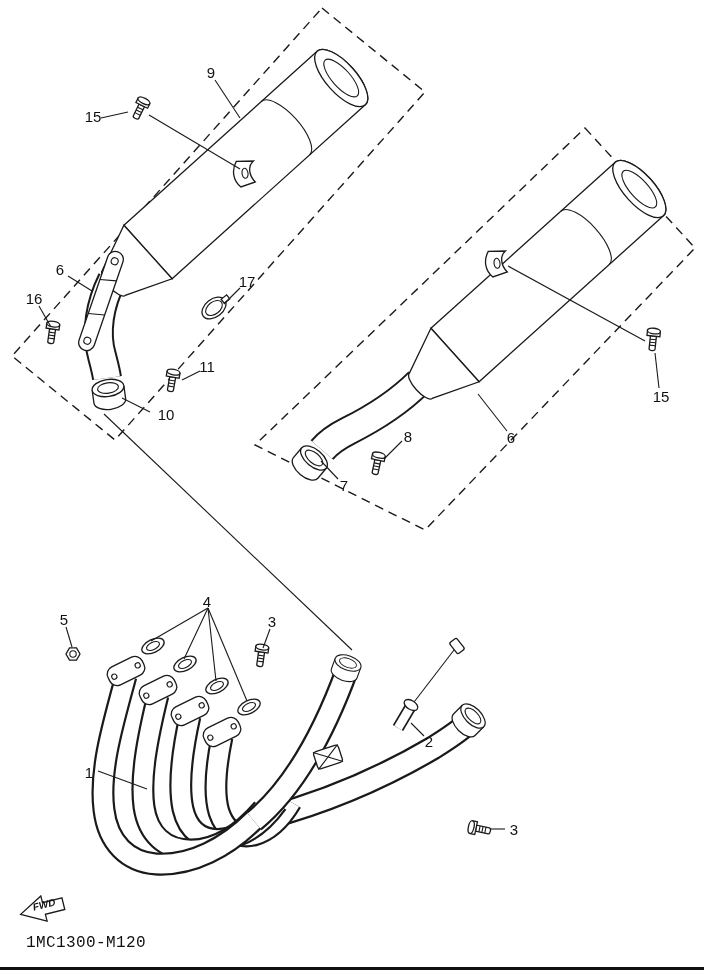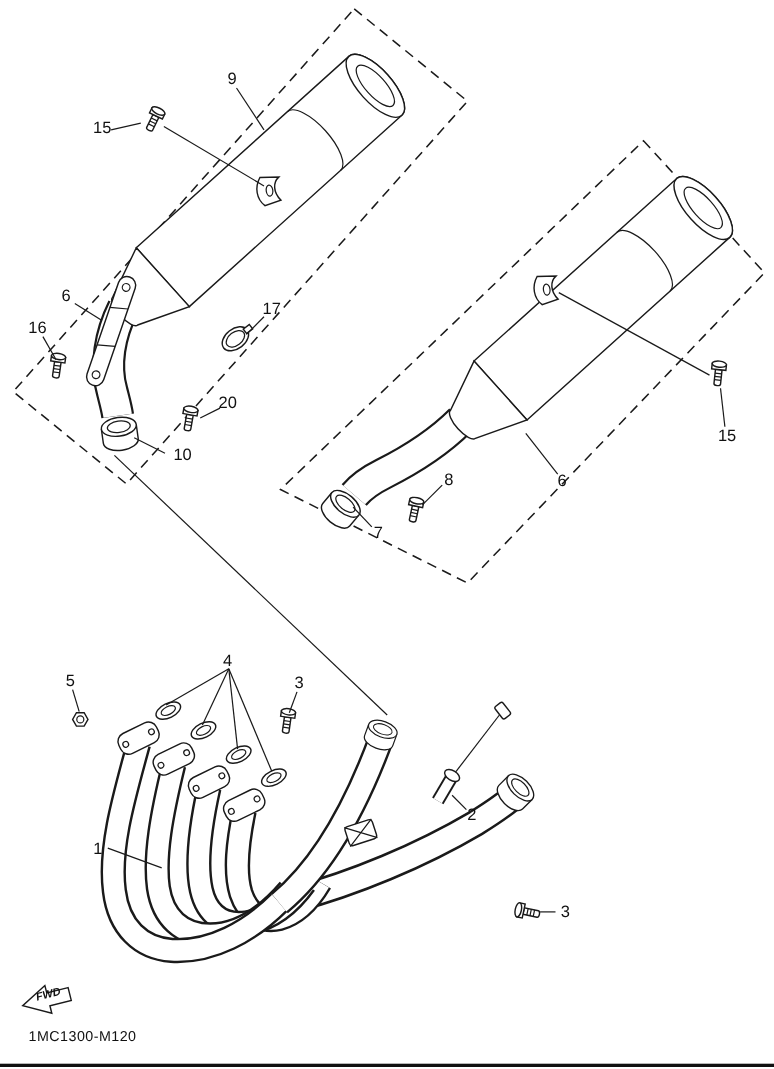--- a/index.html
+++ b/index.html
@@ -12,22 +12,22 @@
   .ln{fill:none;stroke:#1a1a1a;stroke-width:1.1;}
   .dash{fill:none;stroke:#1a1a1a;stroke-width:1.4;stroke-dasharray:9 6;}
   .po{stroke:#1a1a1a;fill:none;}
   .pi{stroke:#ffffff;fill:none;}
   .callout{
     position:absolute;transform:translate(-50%,-50%);
     font-size:15px;color:#111;font-family:"Liberation Sans",sans-serif;
     white-space:nowrap;
   }
   .part-code{
-    position:absolute;left:26px;top:934px;font-size:13px;color:#111;
-    letter-spacing:0.4px;font-family:Liberation Sans, sans-serif;
+    position:absolute;left:26px;top:934px;font-size:16px;color:#111;
+    letter-spacing:0.4px;font-family:Liberation Mono, monospace;
   }
   .fwd-label{
     position:absolute;left:24px;top:899px;width:40px;text-align:center;
     font-size:10px;font-style:italic;font-weight:bold;color:#111;
     transform:rotate(-14deg);
   }
 </style>
 </head>
 <body>
 
@@ -190,21 +190,21 @@
   </g>
 
   <rect x="0" y="967" width="704" height="3" fill="#111"></rect>
 </svg>
 
 <span class="callout" style="left:211px;top:72px">9</span>
 <span class="callout" style="left:93px;top:116px">15</span>
 <span class="callout" style="left:60px;top:269px">6</span>
 <span class="callout" style="left:34px;top:298px">16</span>
 <span class="callout" style="left:247px;top:281px">17</span>
-<span class="callout" style="left:207px;top:366px">20</span>
+<span class="callout" style="left:207px;top:366px">11</span>
 <span class="callout" style="left:166px;top:414px">10</span>
 <span class="callout" style="left:661px;top:396px">15</span>
 <span class="callout" style="left:511px;top:437px">6</span>
 <span class="callout" style="left:408px;top:436px">8</span>
 <span class="callout" style="left:344px;top:485px">7</span>
 <span class="callout" style="left:207px;top:601px">4</span>
 <span class="callout" style="left:64px;top:619px">5</span>
 <span class="callout" style="left:272px;top:621px">3</span>
 <span class="callout" style="left:429px;top:741px">2</span>
 <span class="callout" style="left:89px;top:772px">1</span>

